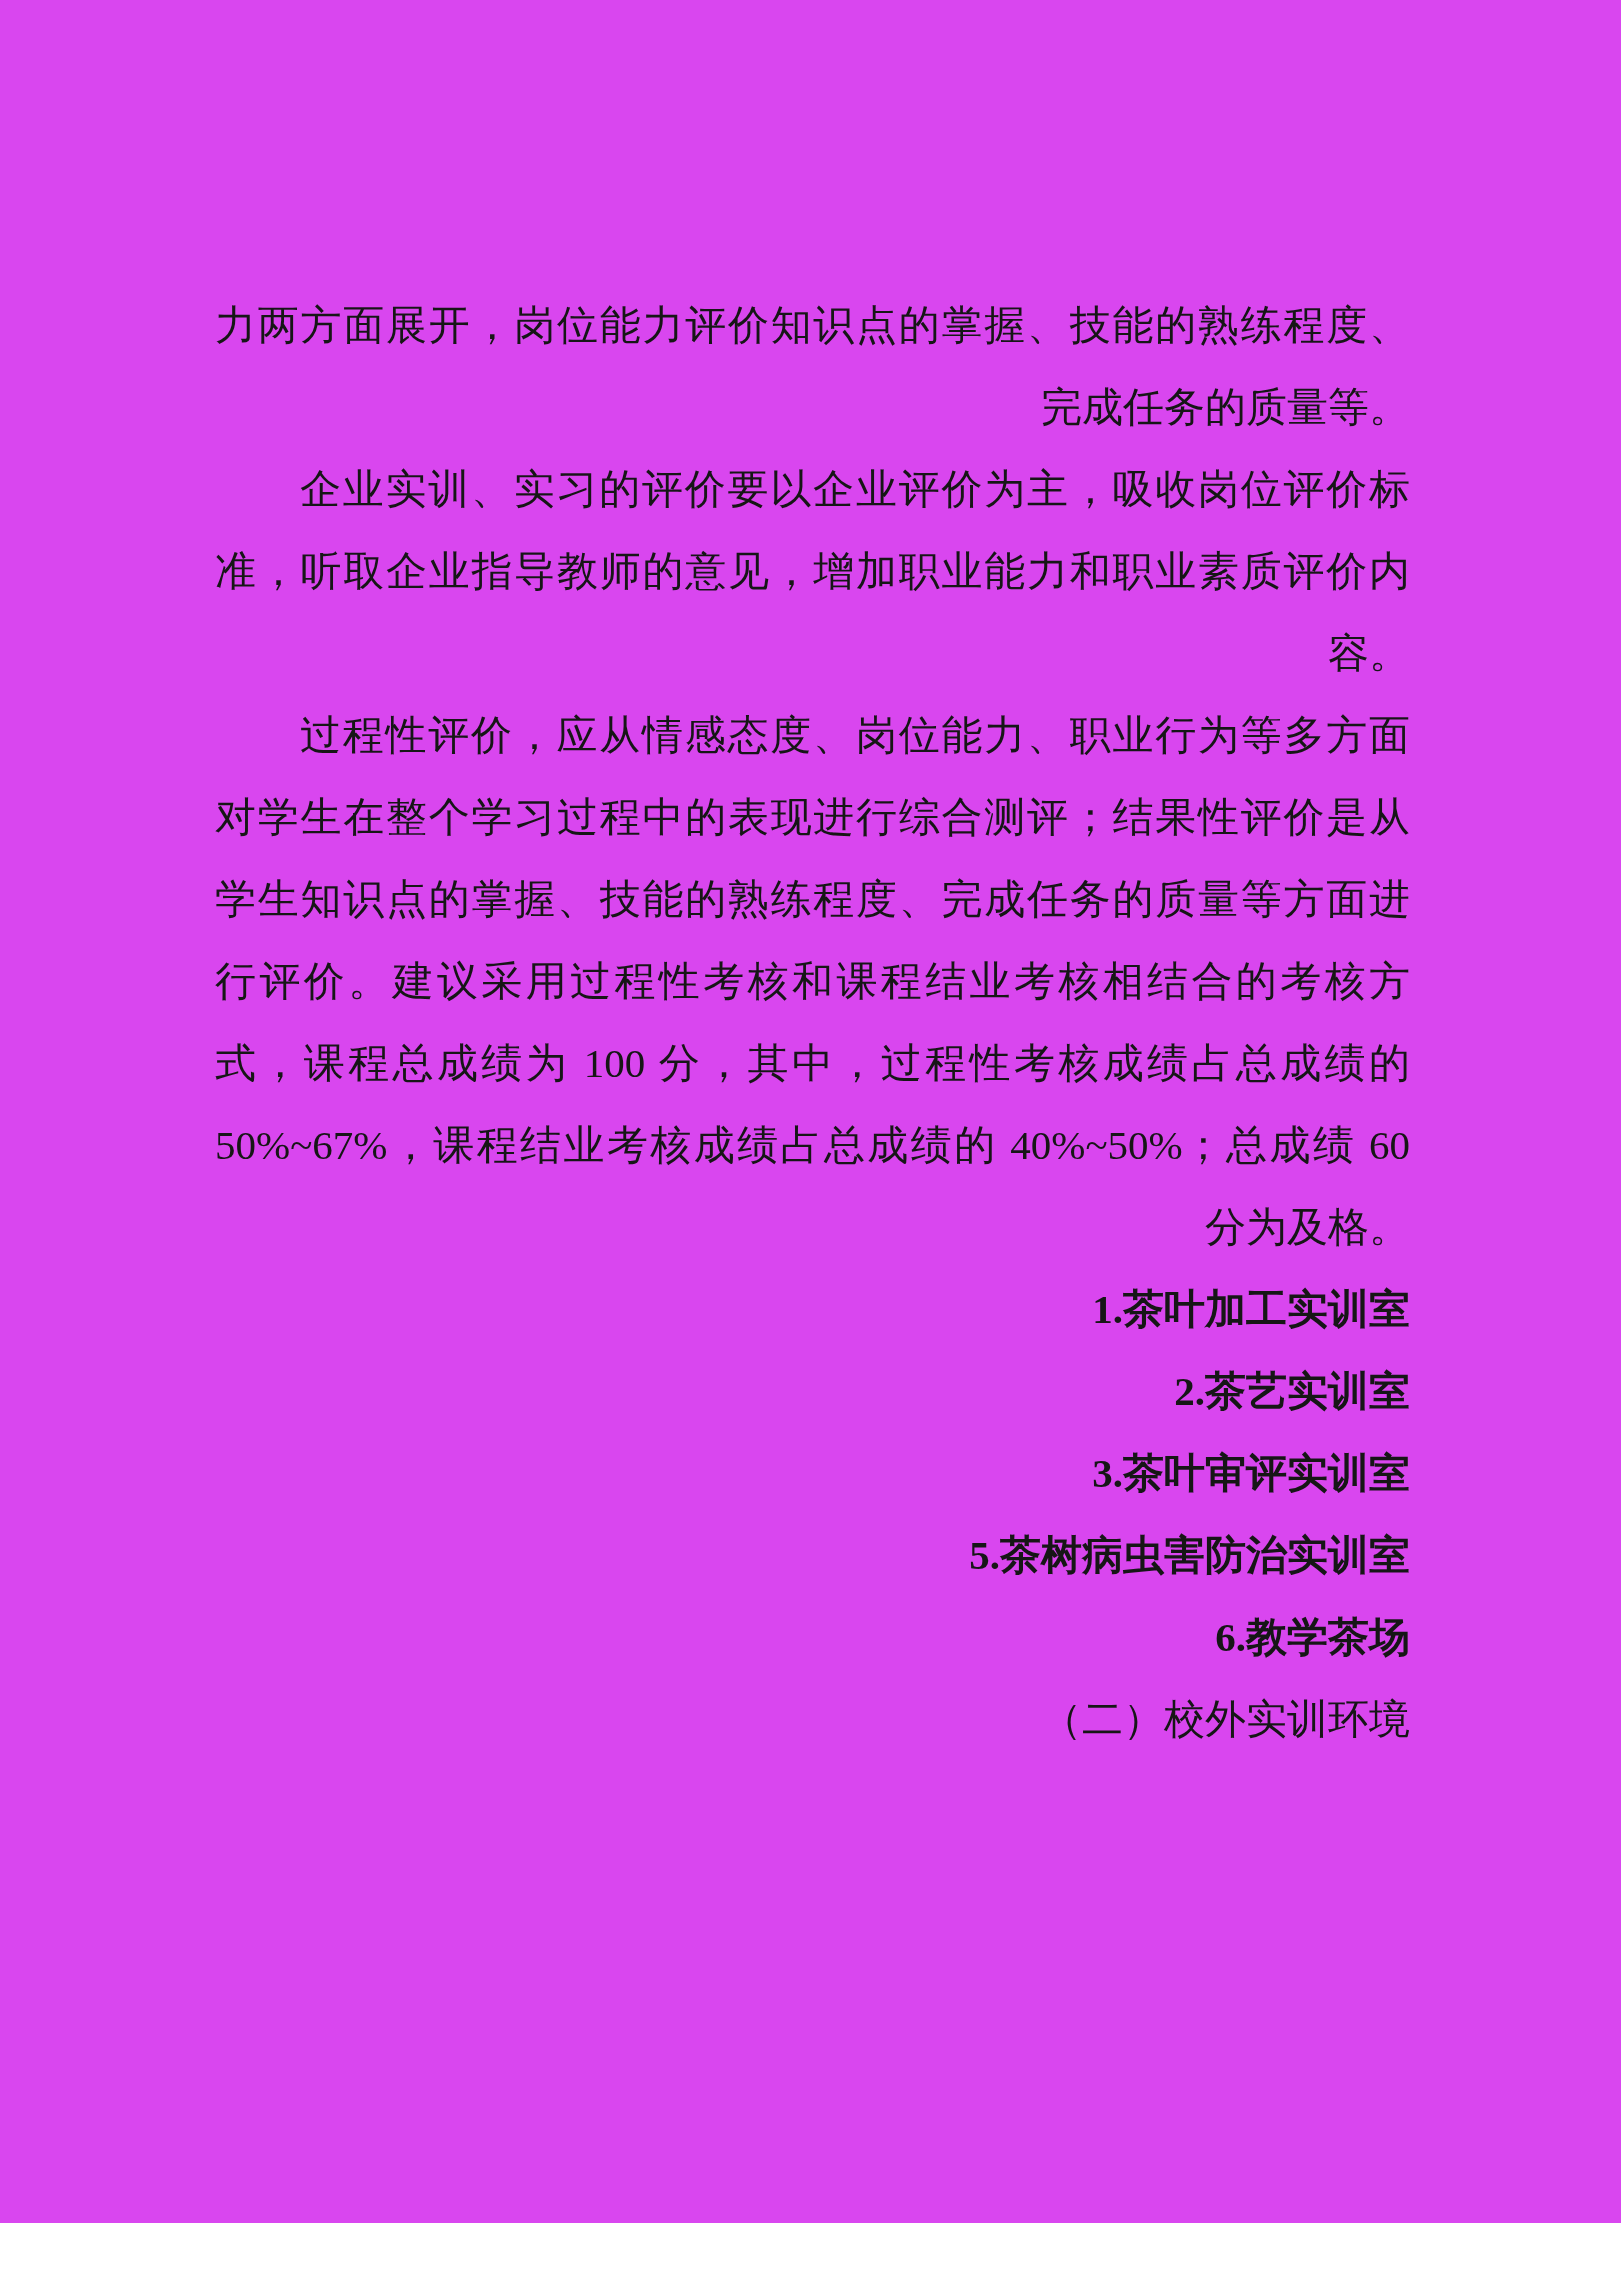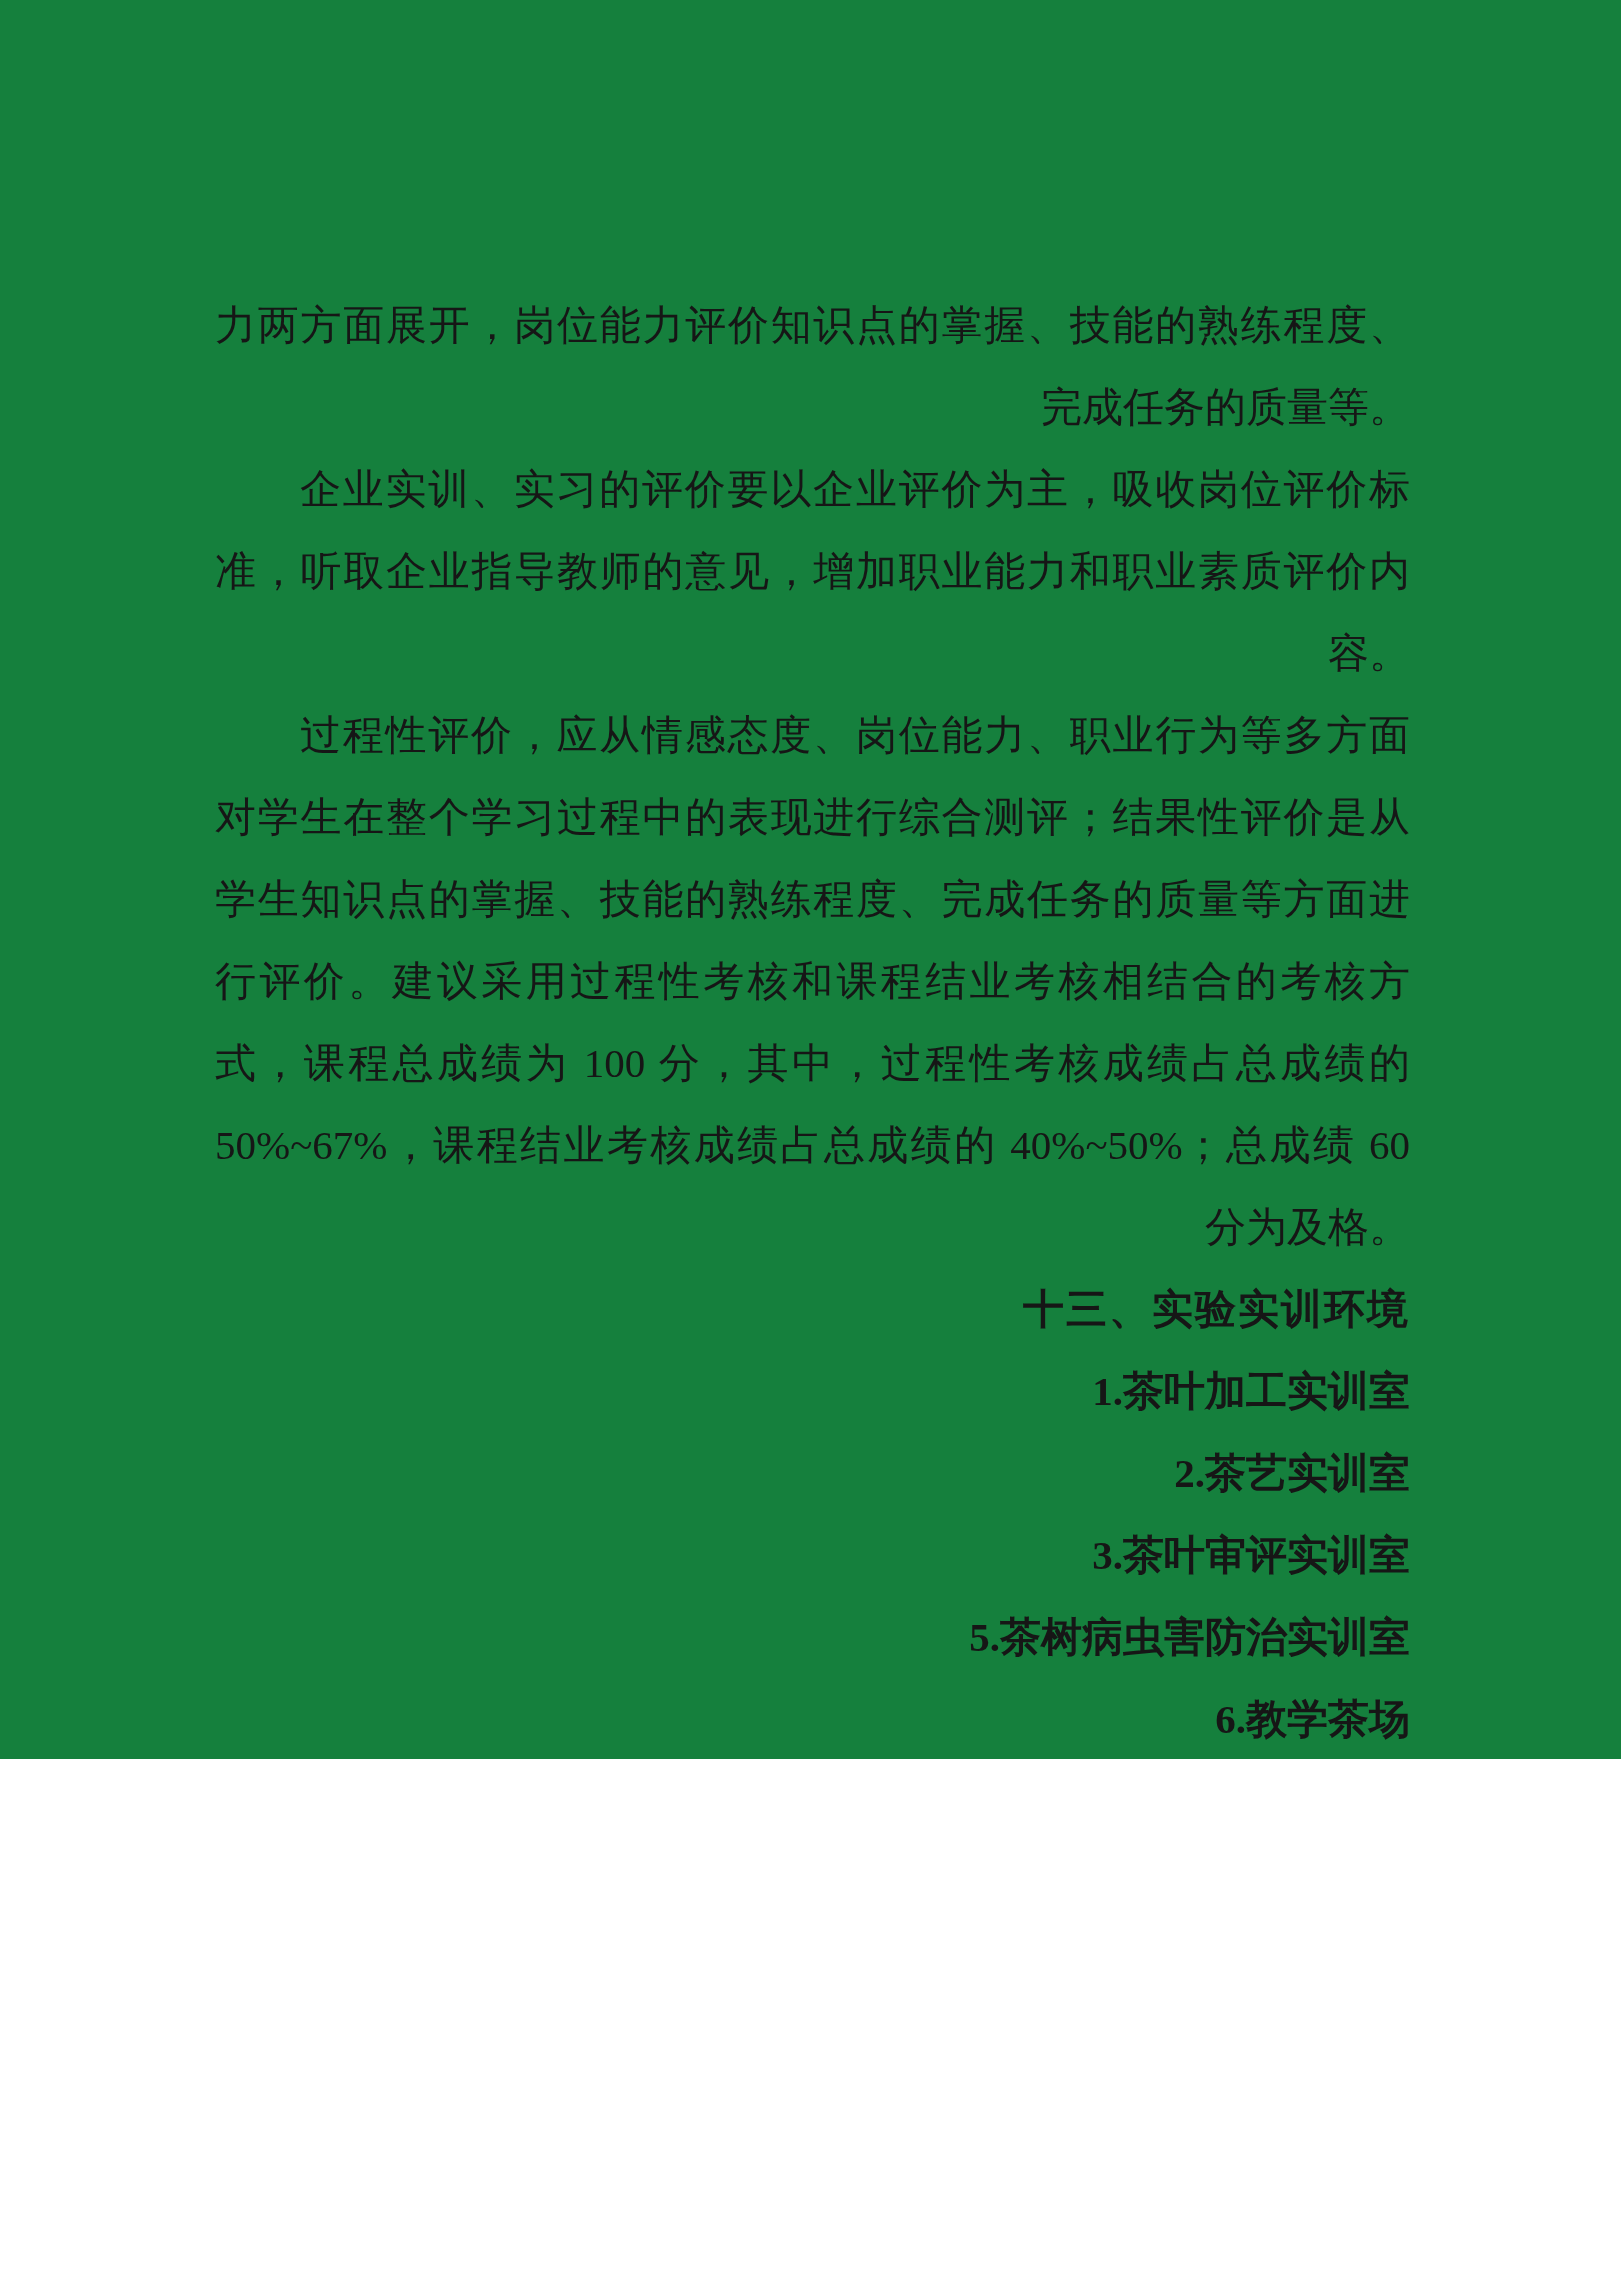--- a/index.html
+++ b/index.html
@@ -1,20 +1,20 @@
 <!DOCTYPE html>
 <html><head>
 <meta charset="utf-8">
 <style>
   html, body { margin: 0; padding: 0; }
   .page {
     position: relative;
     width: 1621px;
-    height: 1759px;
-    background: #15803d;
+    height: 2223px;
+    background: #d946ef;
     overflow: hidden;
     font-family: "Liberation Serif", serif;
     color: #161616;
   }
   .textcol {
     position: absolute;
     left: 215px;
     top: 284px;
     width: 1195px;
   }
@@ -51,21 +51,20 @@
     <div class="ln">容。</div>
 
     <div class="ln fill ind">过程性评价，应从情感态度、岗位能力、职业行为等多方面</div>
     <div class="ln fill">对学生在整个学习过程中的表现进行综合测评；结果性评价是从</div>
     <div class="ln fill">学生知识点的掌握、技能的熟练程度、完成任务的质量等方面进</div>
     <div class="ln fill">行评价。建议采用过程性考核和课程结业考核相结合的考核方</div>
     <div class="ln fill">式，课程总成绩为 100 分，其中，过程性考核成绩占总成绩的</div>
     <div class="ln fill">50%~67%，课程结业考核成绩占总成绩的 40%~50%；总成绩 60</div>
     <div class="ln">分为及格。</div>
 
-    <div class="ln ind b hei">十三、实验实训环境</div>
 
 
     <div class="ln ind b">1.茶叶加工实训室</div>
     <div class="ln ind b">2.茶艺实训室</div>
     <div class="ln ind b">3.茶叶审评实训室</div>
     <div class="ln ind b">5.茶树病虫害防治实训室</div>
     <div class="ln ind b">6.教学茶场</div>
 
     <div class="ln ind">（二）校外实训环境</div>
 

